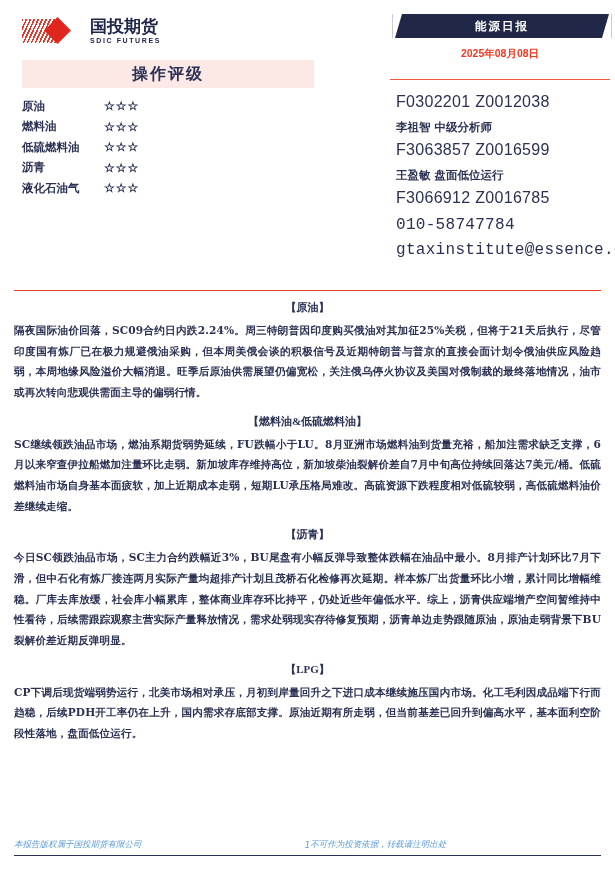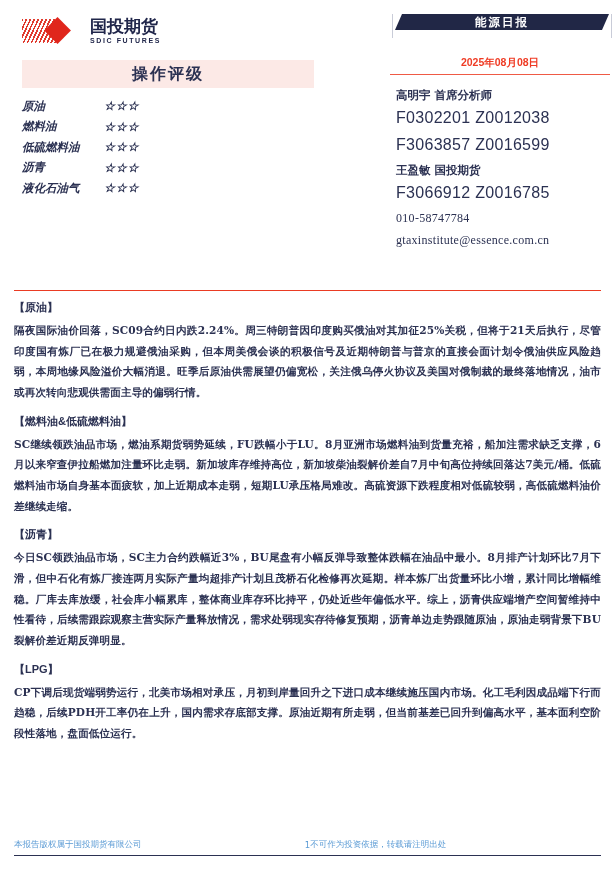--- a/index.html
+++ b/index.html
@@ -98,21 +98,20 @@
   }
   .rating-title span {
     font-family: Liberation Sans, sans-serif;
     font-size: 16px;
     font-weight: bold;
     color: #2b3152;
     letter-spacing: 2px;
   }
   .rating-list {
     margin-top: 8px;
-    font-style: italic;
   }
   .rating-row {
     display: flex;
     align-items: center;
     height: 20.5px;
     font-family: "DejaVu Serif", serif;
     font-size: 11.5px;
     font-weight: bold;
     color: #2b3152;
   }
@@ -147,43 +146,43 @@
     height: 24px;
     background: #c9ccd8;
   }
   .banner-edge-l { left: 0; }
   .banner-edge-r { right: 0; }
   .banner-shape {
     position: absolute;
     left: 3px;
     top: 0;
     width: 214px;
-    height: 16px;
+    height: 24px;
     background: #212746;
     clip-path: polygon(7px 0, 100% 0, calc(100% - 7px) 100%, 0 100%);
     display: flex;
     align-items: center;
     justify-content: center;
   }
   .banner-shape span {
     font-family: "DejaVu Serif", serif;
     font-size: 11.5px;
     font-weight: bold;
     color: #ffffff;
     letter-spacing: 2px;
   }
   .date-line {
-    margin-top: 18px;
+    margin-top: 9px;
     width: 220px;
     text-align: center;
     font-family: "Liberation Sans", sans-serif;
     font-size: 10.5px;
     font-weight: bold;
     color: #ef3b24;
-    padding-bottom: 4px;
+    padding-bottom: 18px;
     border-bottom: 1.3px solid #ef5a45;
     box-sizing: border-box;
   }
   .analysts {
     margin-top: 13px;
     padding-left: 6px;
   }
   .analyst-name {
     font-family: "DejaVu Serif", serif;
     font-size: 11.5px;
@@ -195,22 +194,22 @@
   .analyst-code {
     font-family: "Liberation Sans", sans-serif;
     font-size: 16px;
     color: #2b3152;
     margin-bottom: 9px;
     letter-spacing: 0.3px;
     white-space: nowrap;
   }
   .contact-phone,
   .contact-email {
-    font-family: Liberation Serif, serif;
-    font-size: 12px;
+    font-family: Liberation Mono, monospace;
+    font-size: 16px;
     color: #2b3152;
     letter-spacing: 0.3px;
     white-space: nowrap;
   }
   .contact-phone { margin-top: 6px; }
   .contact-email { margin-top: 7px; }
 
   .header-rule {
     position: absolute;
     left: 14px;
@@ -222,43 +221,45 @@
 
   
   .content {
     position: absolute;
     left: 14px;
     right: 14px;
     top: 300px;
   }
   .section { margin-bottom: 11px; }
   .section-head {
-    font-family: Liberation Sans, sans-serif;
+    font-family: Liberation Serif, serif;
     font-size: 11px;
     font-weight: bold;
     color: #2b3152;
     margin-bottom: 5px;
+    text-align: center;
   }
   .section-body {
     font-family: "DejaVu Serif", serif;
     font-size: 10.6px;
     font-weight: bold;
     color: #2b3152;
     line-height: 1.95;
     text-align: justify;
     text-justify: inter-character;
     letter-spacing: 0.1px;
   }
 
   
   .footer {
     position: absolute;
     left: 14px;
     right: 14px;
     bottom: 14px;
+    font-style: italic;
   }
   .footer-row {
     display: flex;
     align-items: center;
     justify-content: space-between;
     font-family: "DejaVu Sans", sans-serif;
     font-size: 8.5px;
     color: #5b9bd5;
     padding-bottom: 4px;
   }
@@ -325,24 +326,24 @@
         <div class="banner-edge-l"></div>
         <div class="banner-edge-r"></div>
         <div class="banner-shape">
           <span>能源日报</span>
         </div>
       </div>
 
       <div class="date-line">2025年08月08日</div>
 
       <div class="analysts">
-        <div class="analyst-name">高明宇 首席分析师</div>
         <div class="analyst-code">F0302201 Z0012038</div>
+        <div class="analyst-name">李祖智 中级分析师</div>
         <div class="analyst-code">F3063857 Z0016599</div>
-        <div class="analyst-name">王盈敏 国投期货</div>
+        <div class="analyst-name">王盈敏 盘面低位运行</div>
         <div class="analyst-code">F3066912 Z0016785</div>
 
         <div class="contact-phone">010-58747784</div>
         <div class="contact-email">gtaxinstitute@essence.com.cn</div>
       </div>
 
     </div>
 
     <div class="header-rule"></div>
   </div>

